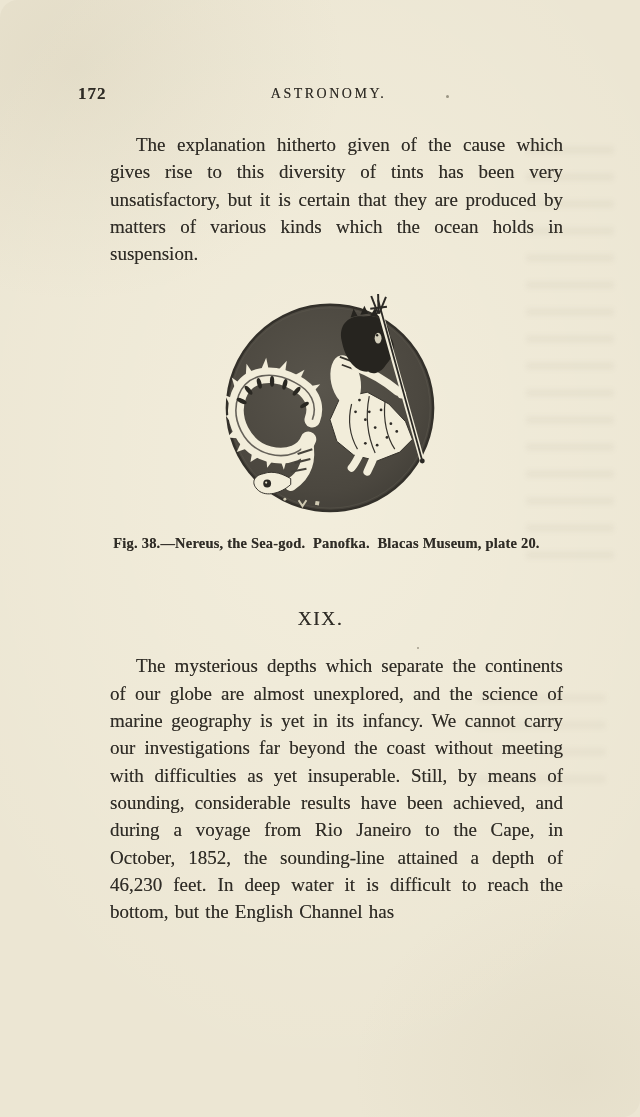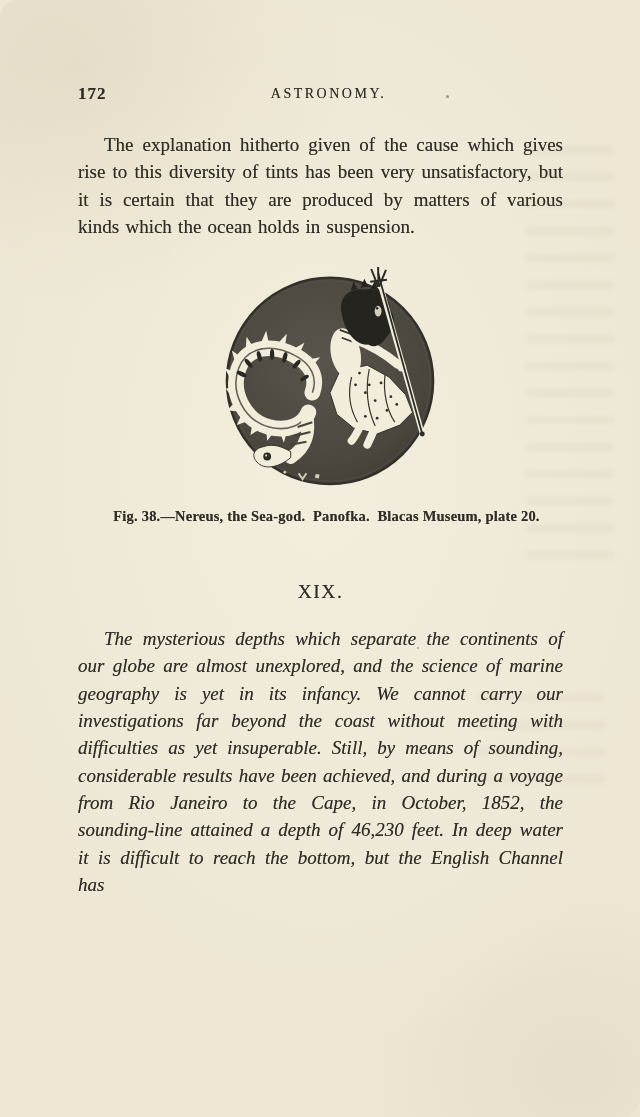--- a/index.html
+++ b/index.html
@@ -52,40 +52,40 @@
     font-size: 14px; letter-spacing: 2.5px;
     text-shadow: 0 0 .4px rgba(47,44,38,.5);
   }
 
   .text-col { margin: 0 77px 0 78px; }
   p.body {
     margin: 0; font-size: 19px; line-height: 27.3px;
     text-align: justify; word-spacing: 1.5px;
     text-shadow: 0 0 .45px rgba(47,44,38,.55);
   }
-  p.indent { text-indent: 26px; }
+  p.indent { text-indent: 26px; margin-left: 32px; }
   p.first { margin-top: 27px; }
   p.cont { margin-top: 24px; }
 
   figure.medallion {
     margin: 26px auto 0; width: 216px; height: 222px;
     transform: translateX(9px);
   }
   .caption {
     margin: 20px 0 0; text-align: center; transform: translateX(6px);
     font-size: 14.5px; letter-spacing: .2px; white-space: pre-wrap;
     text-shadow: 0 0 .4px rgba(47,44,38,.5);
     font-weight: bold;
   }
   h2.section-head {
     margin: 56px 0 16px; text-align: center; font-weight: normal;
     font-size: 19.5px; letter-spacing: 1.5px;
     text-shadow: 0 0 .45px rgba(47,44,38,.55);
   }
-  p.last { margin-top: 22px; font-style: italic; }
+  p.last { margin-top: 22px; }
 </style>
 </head>
 <body>
 
 <div class="page">
 
   <div class="ghost ghost1"></div>
   <div class="ghost ghost2"></div>
   <div class="speck speck1"></div>
   <div class="speck speck2"></div>

